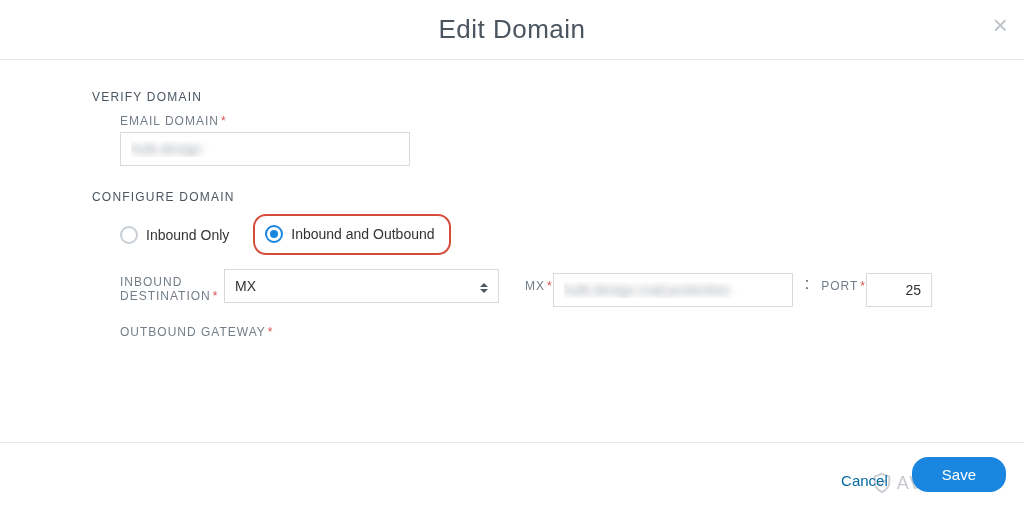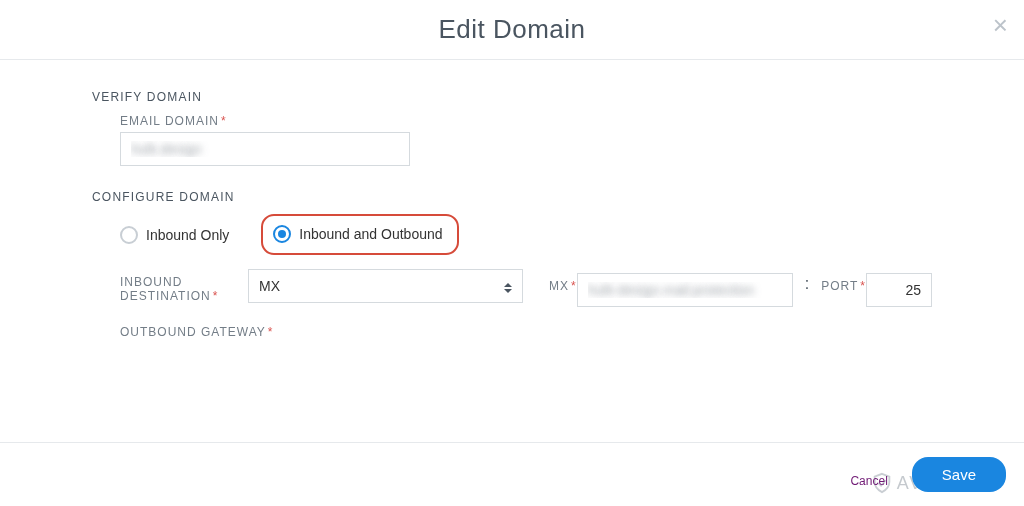--- a/index.html
+++ b/index.html
@@ -69,21 +69,21 @@
     font-size: 14px;
     color: #333;
     background: #fff;
   }
   .input-blur {
     color: transparent;
     text-shadow: 0 0 7px rgba(90,100,110,.6);
   }
   .w-email { width: 290px; }
   .w-dest { width: 275px; }
-  .w-mx { width: 216px; }
+  .w-mx { width: 240px; }
   .w-port { width: 66px; text-align: right; }
   .select-wrap {
     position: relative;
     display: inline-block;
   }
   .select {
     appearance: none;
     padding-right: 28px;
   }
   .select-caret {
@@ -115,21 +115,21 @@
   .colon {
     align-self: center;
     margin: 0 -14px 8px -14px;
     color: #4a5560;
     font-size: 16px;
   }
 
   .radio-row {
     display: flex;
     align-items: center;
-    gap: 32px;
+    gap: 24px;
     margin-top: 8px;
     margin-bottom: 14px;
   }
   .radio-item {
     display: inline-flex;
     align-items: center;
     gap: 8px;
   }
   .radio {
     width: 18px; height: 18px;
@@ -158,24 +158,24 @@
     border-top: 1px solid #e6e9ec;
     height: 64px;
     display: flex;
     align-items: center;
     justify-content: flex-end;
     padding: 0 18px;
     gap: 16px;
     position: relative;
   }
   .btn-cancel {
-    color: #701a75;
+    color: #0369a1;
     background: transparent;
     border: none;
-    font-size: 12px;
+    font-size: 15px;
     cursor: pointer;
     padding: 8px 8px;
     position: relative;
     z-index: 2;
     margin-top: 12px;
   }
   .btn-save {
     background: #1a86e0;
     color: #fff;
     border: none;

